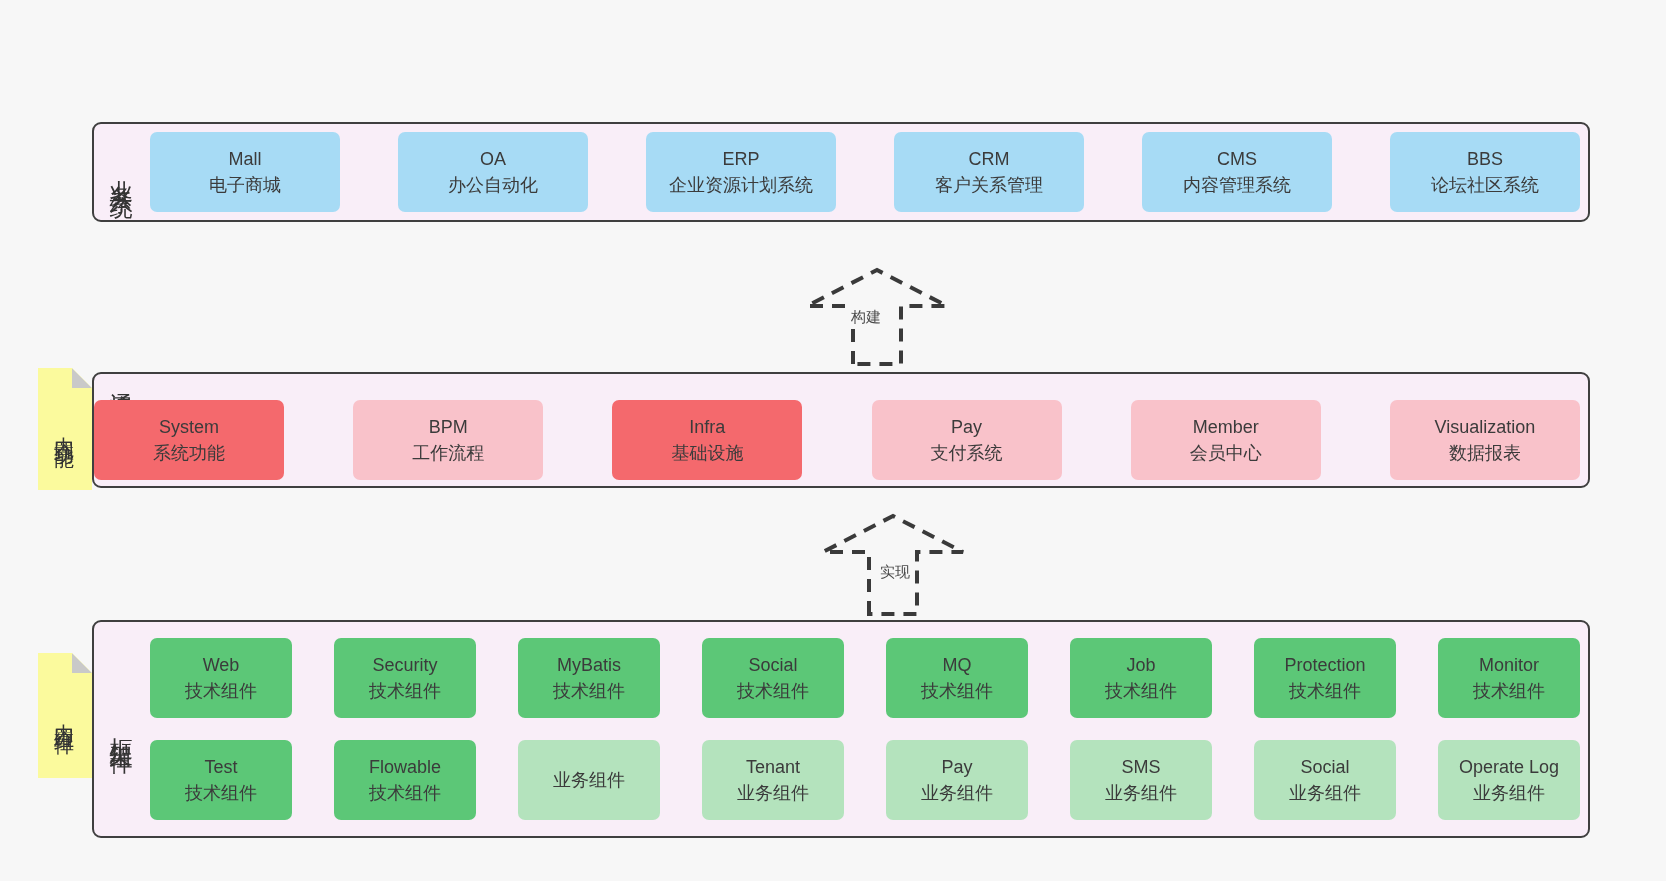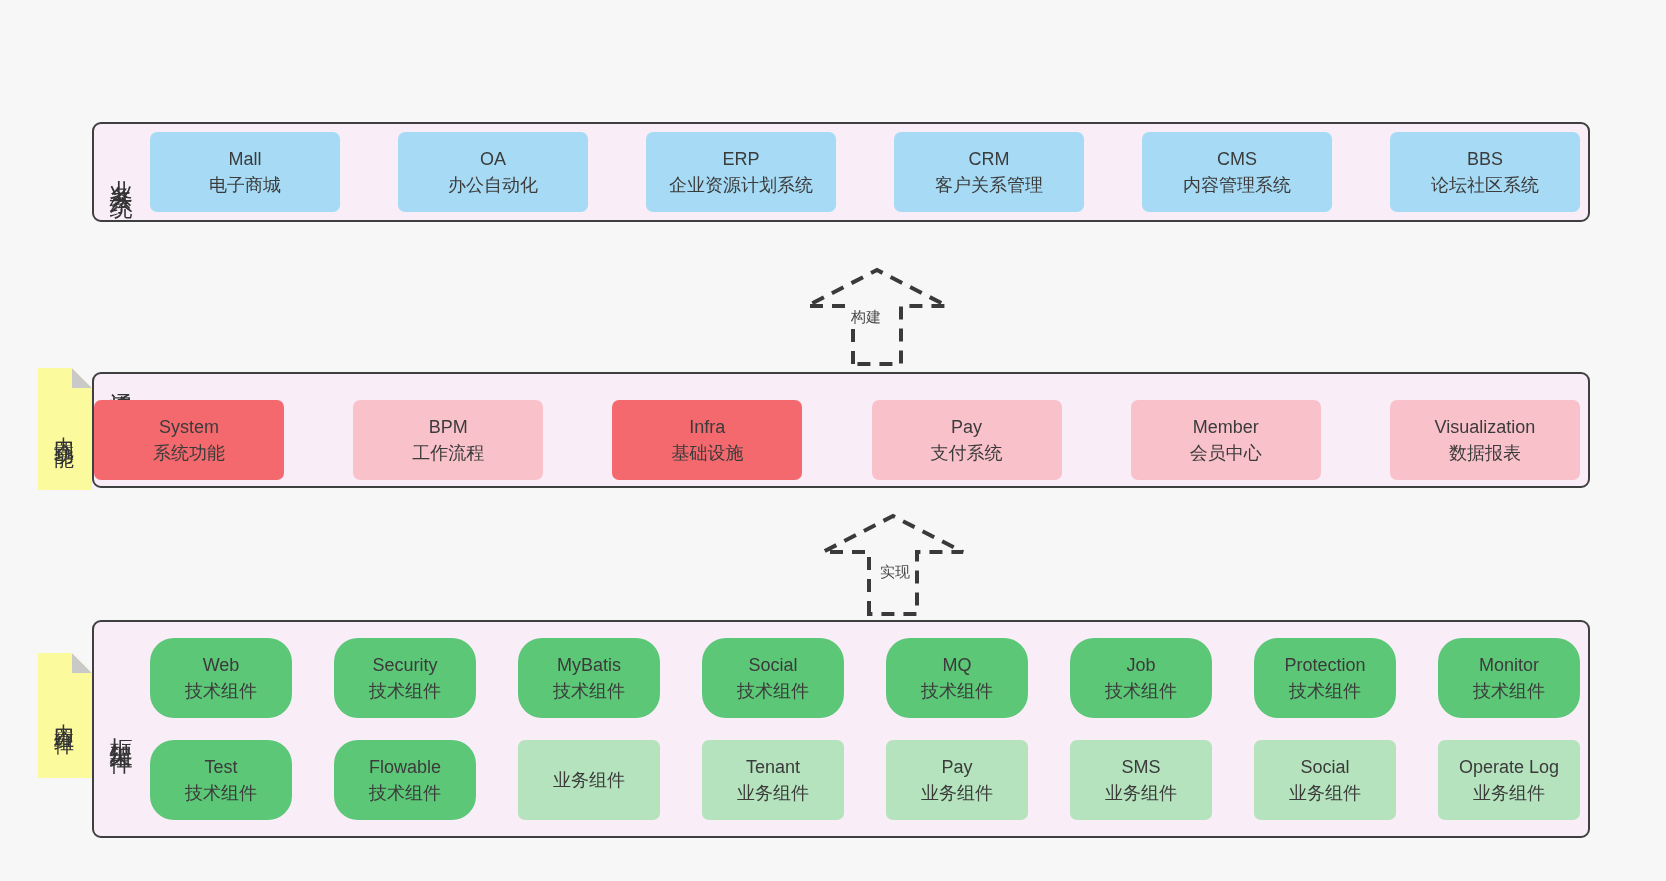--- a/index.html
+++ b/index.html
@@ -57,21 +57,21 @@
     text-align: center;
     font-size: 18px;
     line-height: 26px;
     padding: 0 6px;
   }
   .bx-wide { width: 190px; height: 80px; }
   .bx-sm   { width: 142px; height: 80px; }
   .blue       { background: #a7dbf5; }
   .red        { background: #f4696d; }
   .pink       { background: #f9c2ca; }
-  .green      { background: #5cc777; border-radius: 24px; }
+  .green      { background: #5cc777; }
   .lightgreen { background: #b4e3bd; }
   .sticky {
     position: absolute;
     left: 38px;
     width: 54px;
     background: #fbfa9d;
     display: flex;
     align-items: center;
     justify-content: center;
     clip-path: polygon(0 0, calc(100% - 20px) 0, 100% 20px, 100% 100%, 0 100%);

